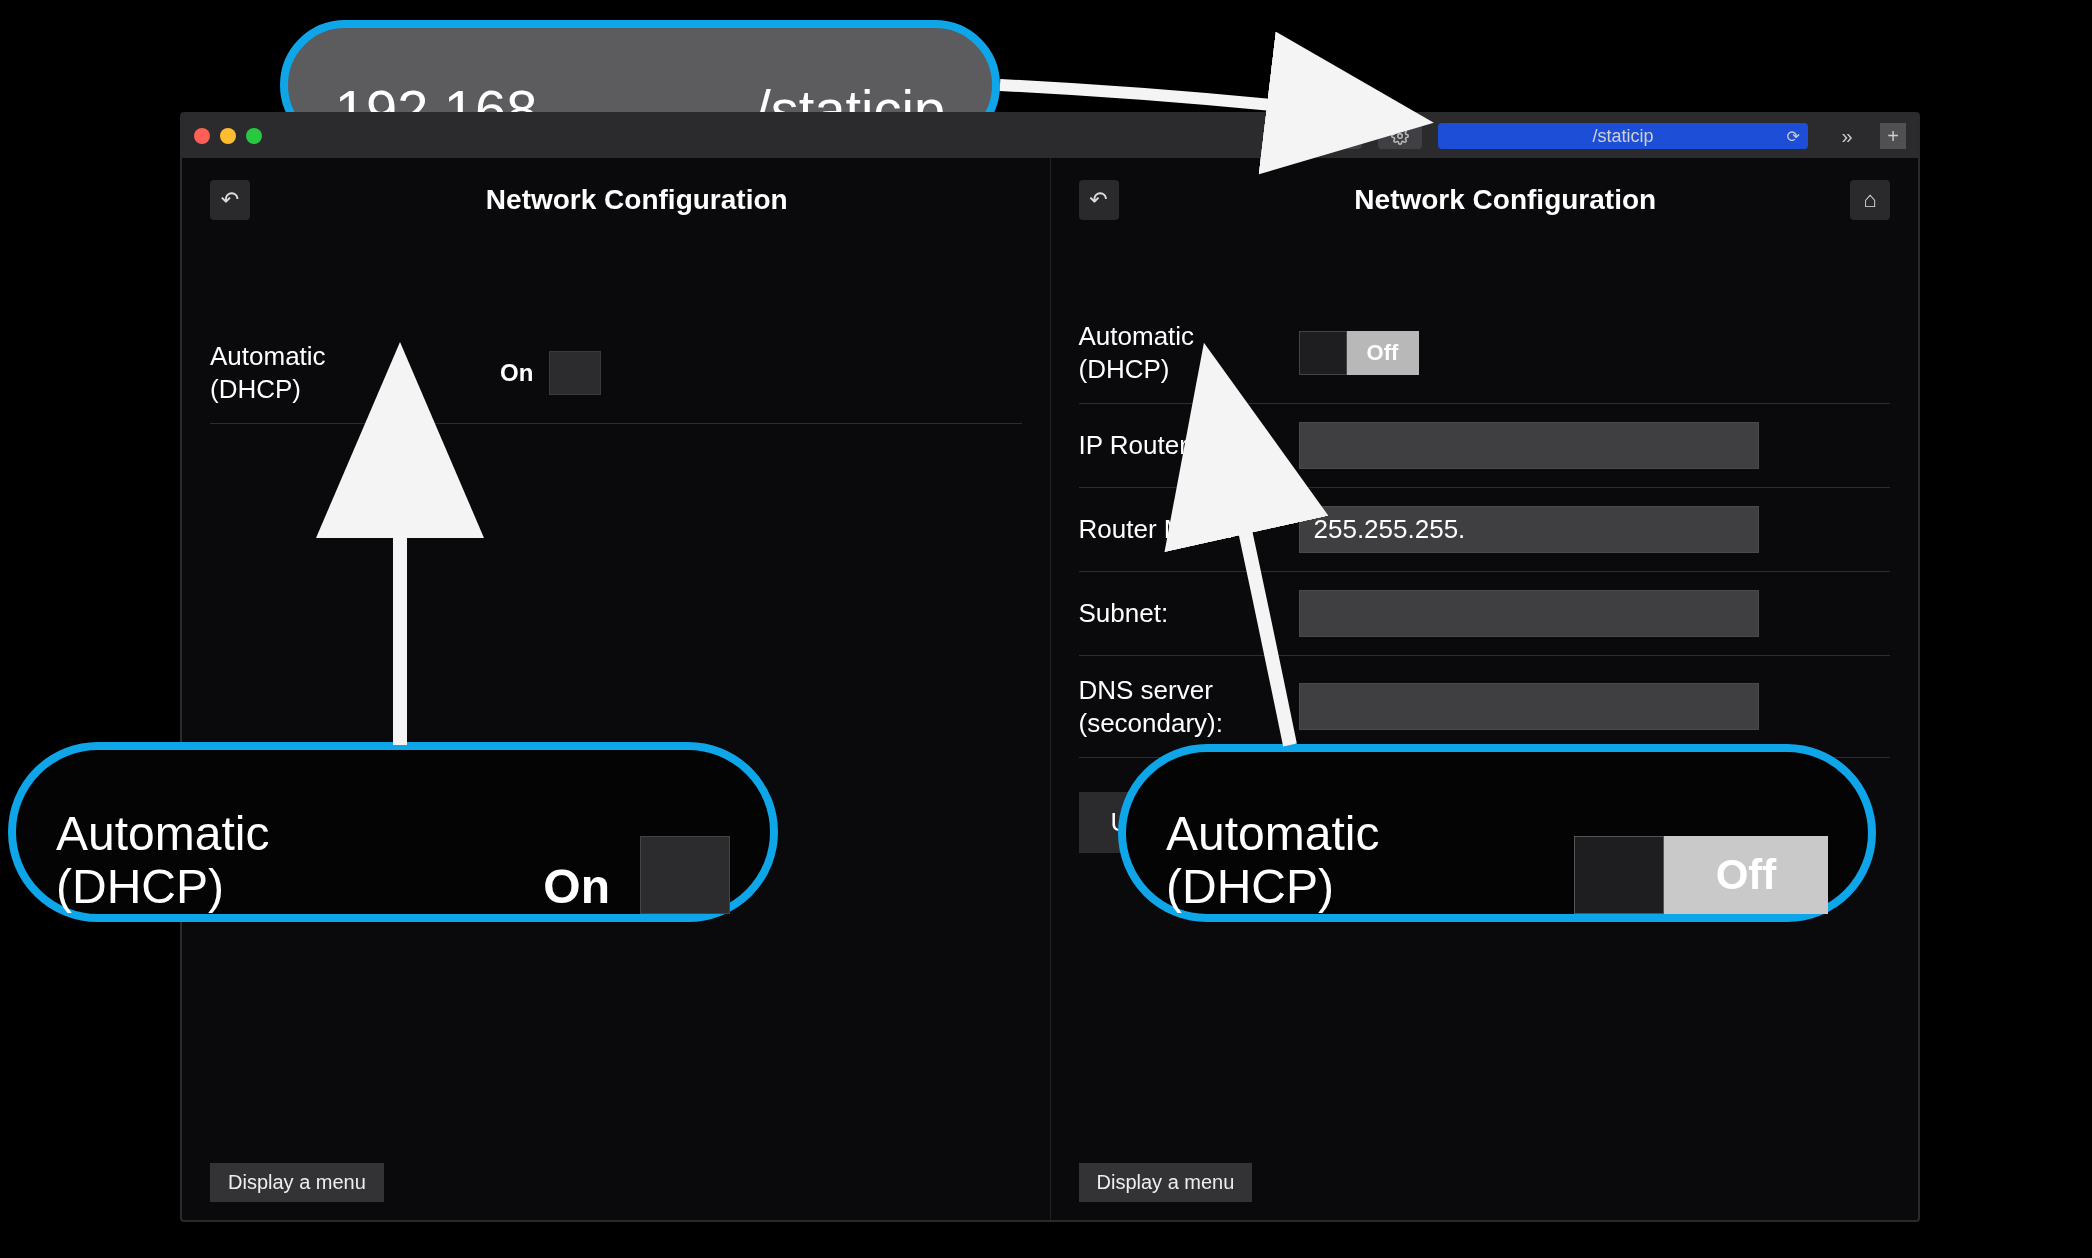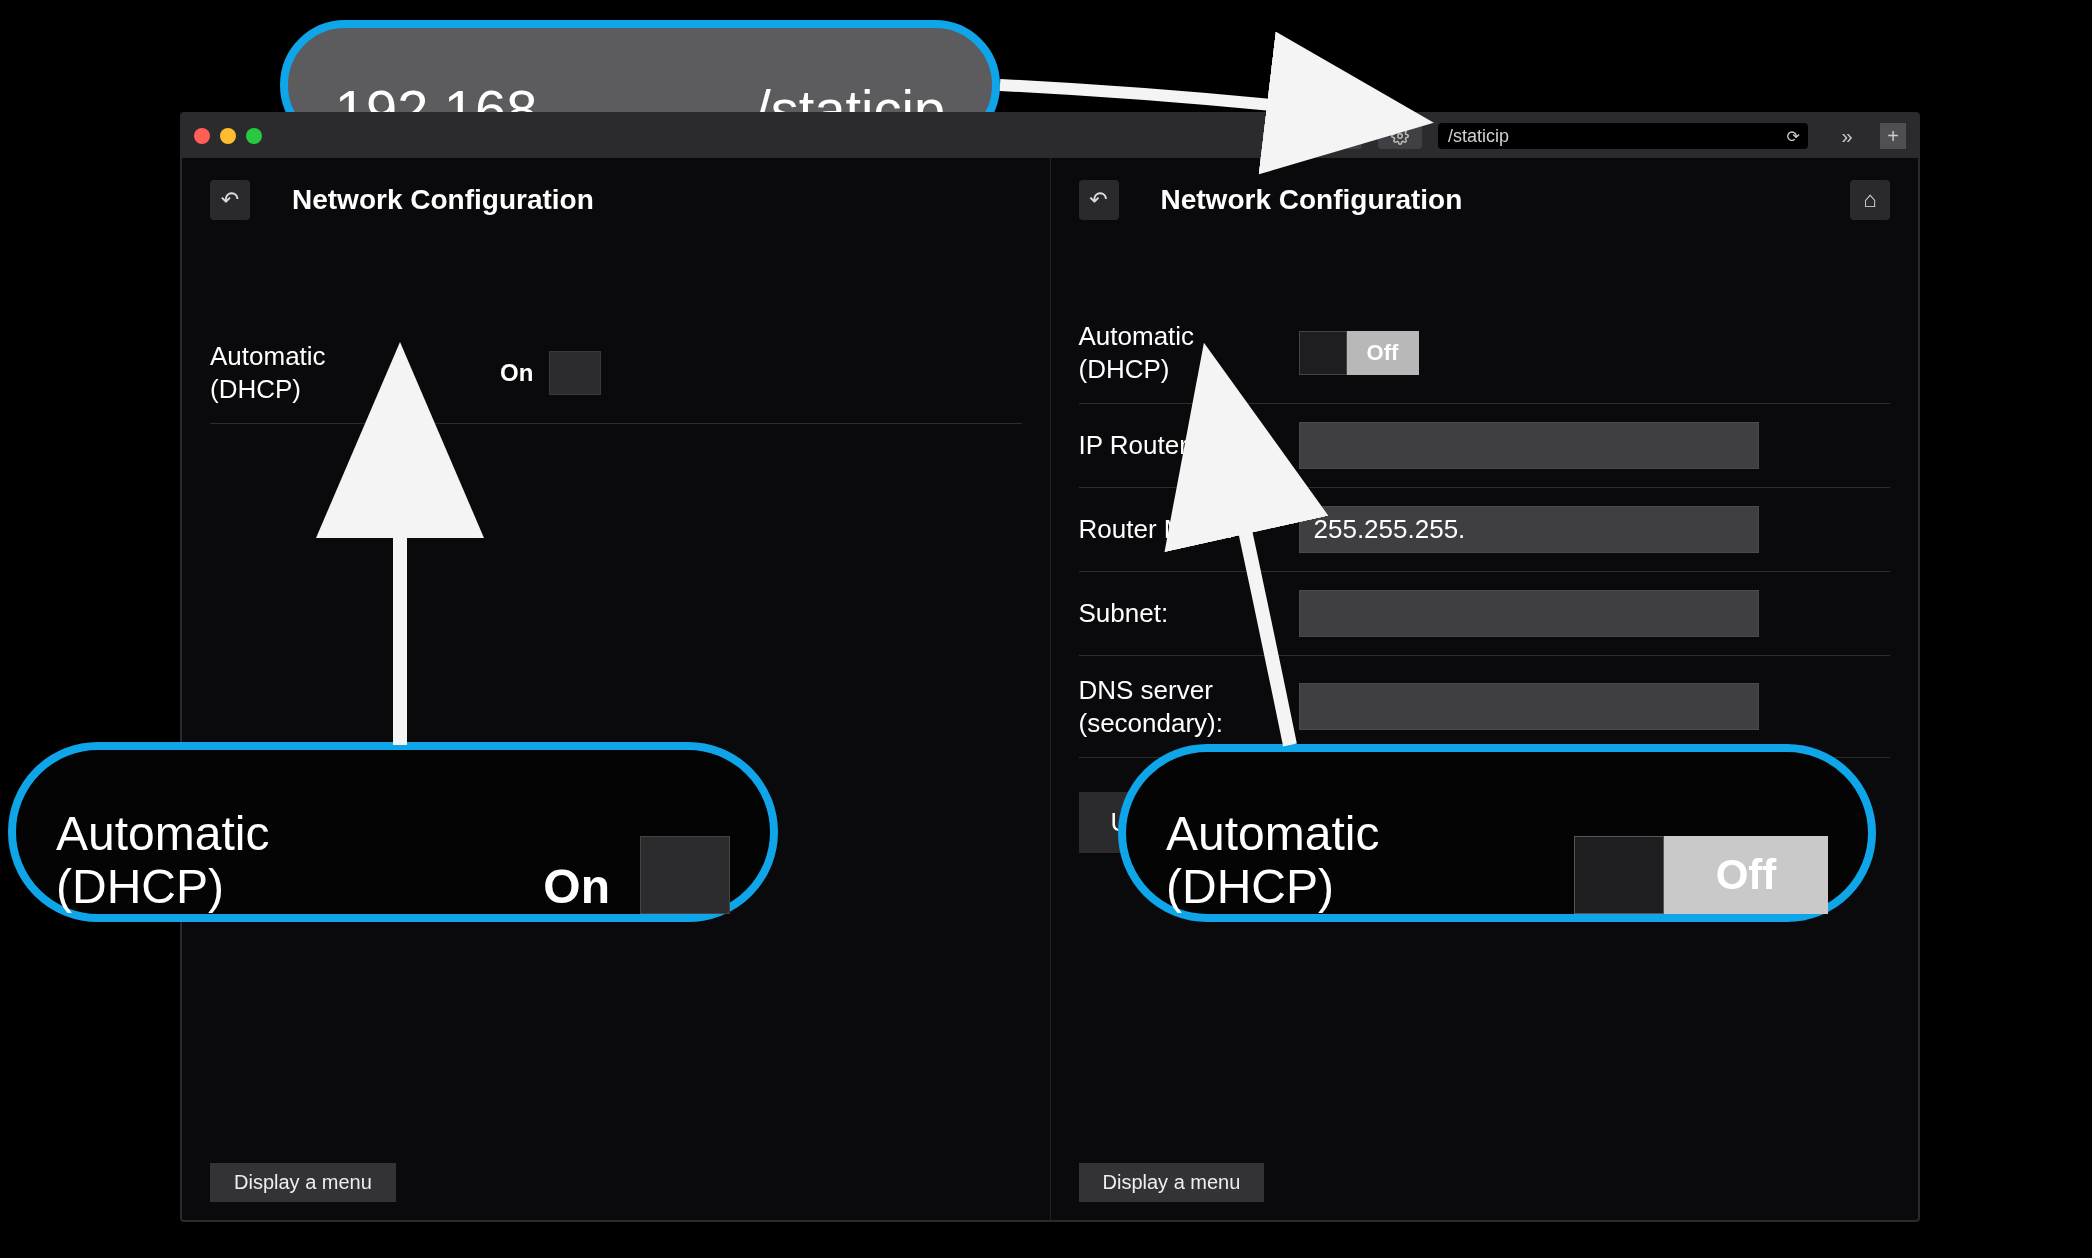--- a/index.html
+++ b/index.html
@@ -49,25 +49,25 @@
   font-size: 16px; color: #bbb;
 }
 .gearbtn {
   width: 44px; height: 26px;
   background: #404044; border-radius: 4px;
   display:flex;align-items:center;justify-content:center;
   margin-left: 6px;
 }
 .urlbar {
   width: 370px; height: 26px;
-  background: #000000;
+  background: #1d4ed8;
   border-radius: 4px;
   color: #d0d0d0;
   font-size: 18px;
-  display:flex;align-items:center;justify-content:flex-start;
+  display:flex;align-items:center;justify-content:center;
   padding: 8px 10px;
   margin-left: 6px;
   position: relative;
 }
 .reloadbtn {
   position: absolute;
   right: 8px;
   font-size: 16px;
   color: #ccc;
 }
@@ -103,20 +103,21 @@
 }
 .iconbtn {
   width: 40px; height: 40px;
   background: #2a2a2c;
   border-radius: 4px;
   display:flex;align-items:center;justify-content:center;
   color:#ddd; font-size: 22px;
 }
 .panel-title {
   flex: 1;
+  text-align: center;
   font-size: 28px;
   font-weight: 600;
   color: #fff;
   padding-left: 42px;
 }
 .formrow {
   display: flex;
   align-items: center;
   gap: 20px;
   border-bottom: 1px solid #2d2d30;
@@ -164,21 +165,21 @@
   border: none;
   cursor: pointer;
 }
 .menubtn {
   position: absolute;
   bottom: 18px;
   left: 28px;
   background: #333335;
   color: #eee;
   font-size: 20px;
-  padding: 8px 24px;
+  padding: 8px 18px;
 }
 
 
 .callout {
   position: absolute;
   background: #5c5c5e;
   border: 8px solid #0ea5e9;
   border-radius: 500px;
   display:flex;align-items:flex-end;justify-content:center;
   color:#fff;

